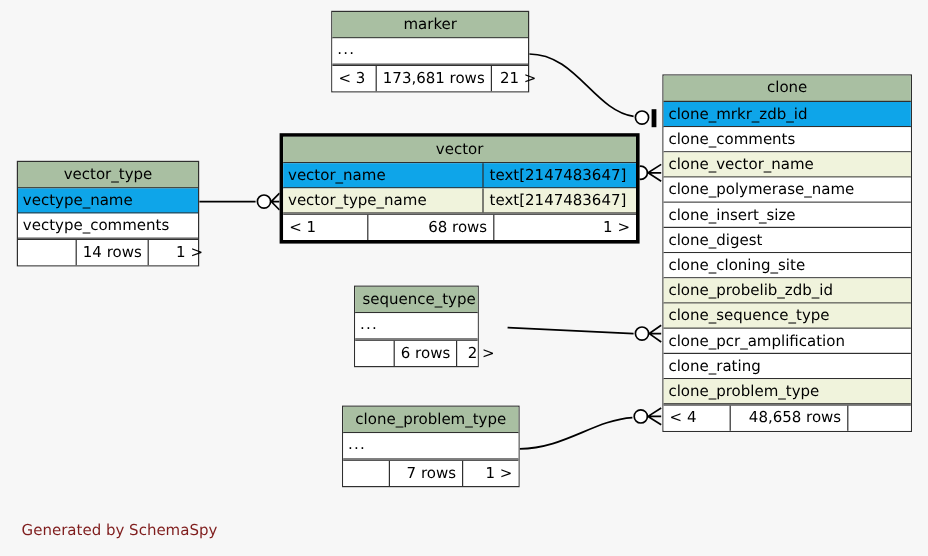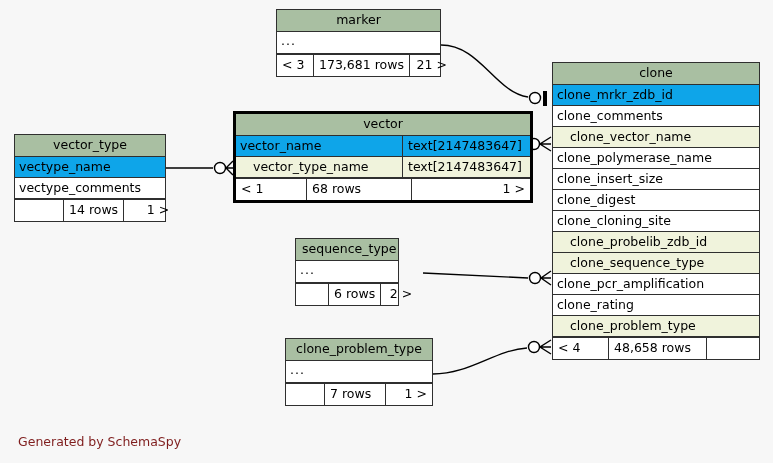--- a/index.html
+++ b/index.html
@@ -64,39 +64,39 @@
     white-space: nowrap;
     flex: 1 1 auto;
   }
   .tbl-row .col-type {
     padding: 3px 4px 3px 5px;
     white-space: nowrap;
     border-left: 1px solid #2f2f2f;
     flex: 0 0 auto;
   }
   .tbl-row.pk { background: #0ea5e9; }
-  .tbl-row.fk { background: #f0f3dc; padding-left: 13px; }
+  .tbl-row.fk { background: #f0f3dc; }
   .tbl-row.ellipsis .col-name {
     padding-top: 2px;
     padding-bottom: 5px;
     letter-spacing: 1px;
   }
   .tbl-foot {
     display: flex;
     border-top: 1px solid #2f2f2f;
     line-height: 14px;
     background: #ffffff;
   }
   .tbl-foot > div {
     padding: 3px 5px 4px 5px;
     white-space: nowrap;
     box-sizing: border-box;
   }
   .foot-left   { flex: 0 0 auto; text-align: left; }
-  .foot-mid    { flex: 1 1 auto; text-align: left;
+  .foot-mid    { flex: 1 1 auto; text-align: right;
                  border-left: 1px solid #2f2f2f;
                  border-right: 1px solid #2f2f2f; }
   .foot-right  { flex: 0 0 auto; text-align: right; }
 
   
   #tbl-marker            { left: 276px; top: 9px;   width: 165px; }
   #tbl-marker .foot-left { width: 36px; }
   #tbl-marker .foot-right{ width: 42px; }
 
   #tbl-clone             { left: 552px; top: 62px;  width: 208px; }

